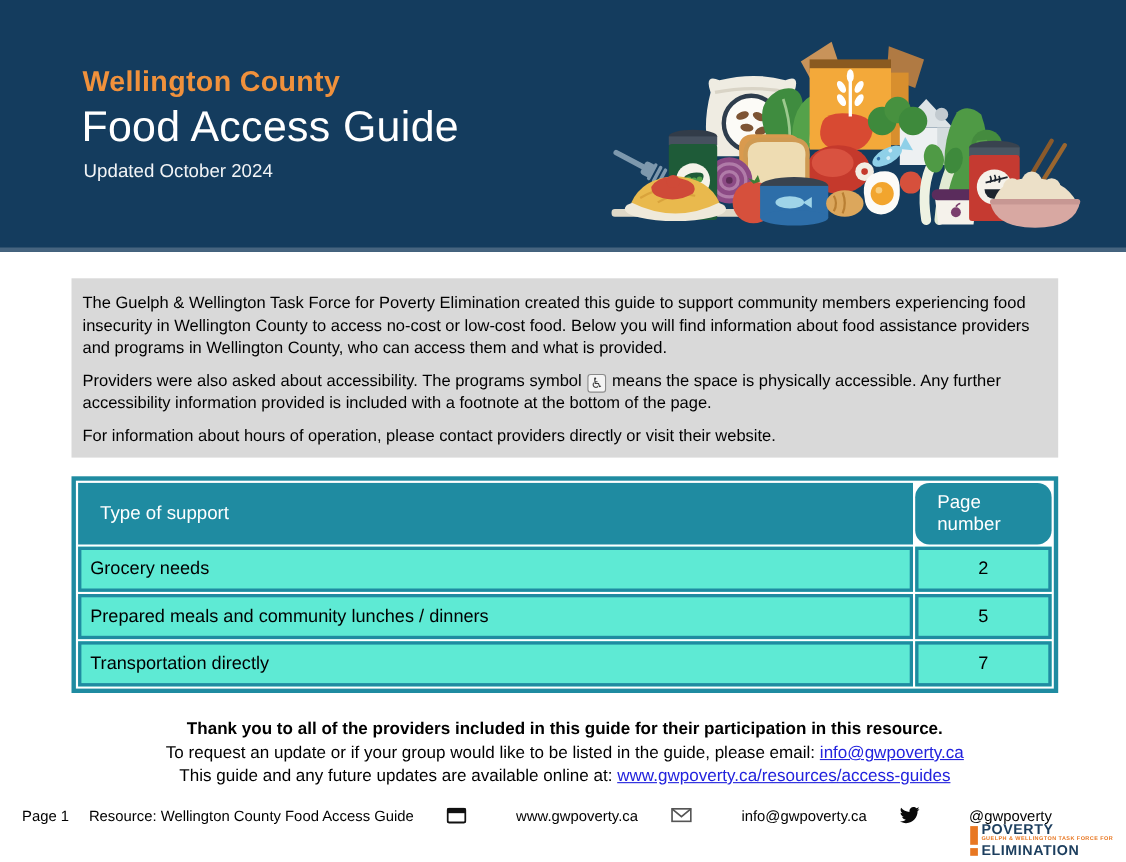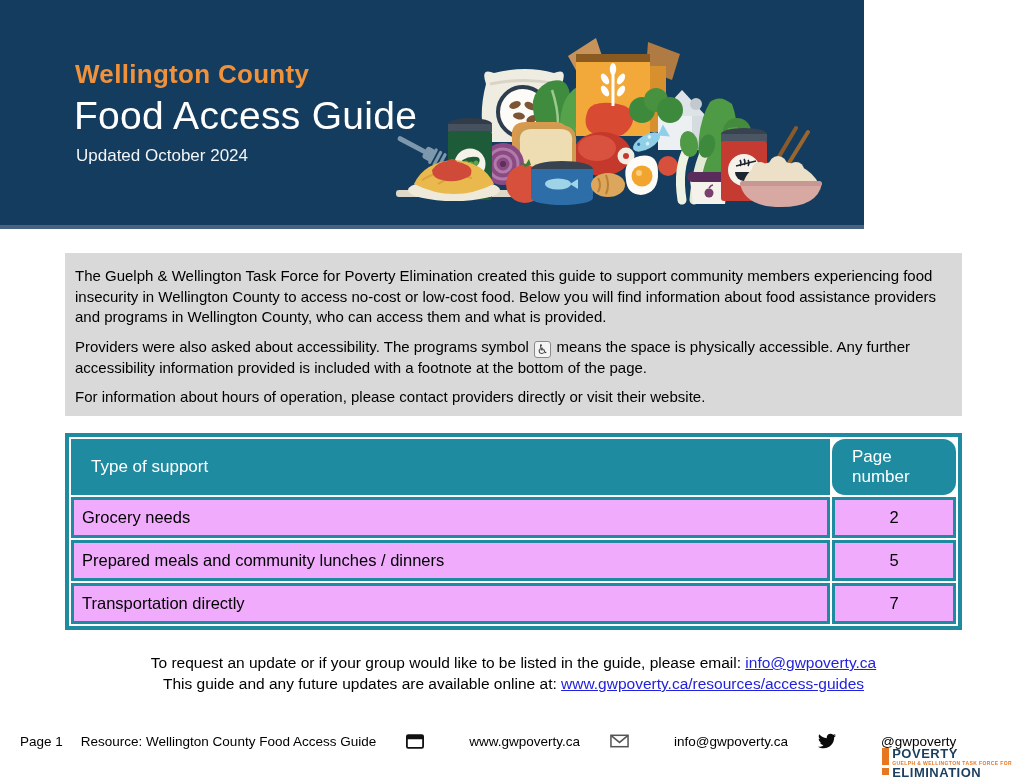--- a/index.html
+++ b/index.html
@@ -1,21 +1,21 @@
 <!DOCTYPE html>
 <html><head>
 <meta charset="utf-8">
 <style>
   * { box-sizing: border-box; margin: 0; padding: 0; }
   html,body { width:1024px; height:784px; background:#ffffff; overflow:hidden;
               font-family:"Liberation Sans","DejaVu Sans",sans-serif; color:#000; }
   .page { position:relative; width:1024px; height:784px; }
 
   
-  .banner { position:absolute; left:0; top:0; width:864px; height:229px;
+  .banner { position:absolute; left:0; top:0; width:1024px; height:229px;
             background:#143c5e; border-bottom:4px solid #46647f; }
   .banner-eyebrow { position:absolute; left:75px; top:59px; font-size:26px; font-weight:bold;
                     color:#f0913c; letter-spacing:0.3px; }
   .banner-title { position:absolute; left:74px; top:94px; font-size:39px; font-weight:normal;
                   color:#ffffff; letter-spacing:0.3px; }
   .banner-subtitle { position:absolute; left:76px; top:146px; font-size:17px; color:#f2f4f6; }
   .food-art { position:absolute; right:12px; top:32px; }
 
   
   .intro-box { position:absolute; left:65px; top:253px; width:897px; height:163px;
@@ -24,41 +24,41 @@
   .a11y-box { display:inline-block; border:1px solid #8a8a8a; border-radius:3px;
               background:#f4f4f4; color:#3a3a3a; font-size:13px; line-height:15px;
               padding:0 2px; margin:0 5px; vertical-align:-2px; }
 
   
   .toc-table { position:absolute; left:65px; top:433px; width:897px;
                border:4px solid #1f8ba1; border-collapse:separate; border-spacing:2px;
                background:#ffffff; }
   .toc-table th { background:#1f8ba1; color:#ffffff; font-weight:normal; font-size:17px;
                   text-align:left; padding:8px 20px; height:36px; }
-  .toc-table td { border:3px solid #1f8ba1; background:#f0abfc; font-size:16.5px;
+  .toc-table td { border:3px solid #1f8ba1; background:#5eead4; font-size:16.5px;
                   padding:8px 8px; height:37px; }
   .toc-table .col-page { width:124px;border-radius:13px; }
   .toc-table td.page-cell { text-align:center; }
 
   
   .thanks { position:absolute; left:65px; top:652px; width:897px; text-align:center;
             font-size:15.5px; line-height:21px; }
   .thanks .bold-line { font-weight:bold; margin-bottom:1px; }
   a.doc-link { color:#2222dd; text-decoration:underline; }
 
   
   .bottombar { position:absolute; left:20px; top:729px; width:900px; height:24px;
                display:flex; align-items:center; font-size:13.5px; white-space:nowrap; }
   .bottombar .resource { margin-left:18px; }
   .contact-group { display:flex; align-items:center; margin-left:30px;gap:36px; }
   .contact-group .cg-icon { display:inline-flex; margin-right:9px; }
   .bottombar .g-web { margin-left:30px; }
 
   
-  .logo { position:absolute; right:12px; top:748px; display:flex; align-items:flex-start; }
+  .logo { position:absolute; right:12px; top:748px; display:flex; align-items:flex-end; }
   .excl { display:flex; flex-direction:column; align-items:center; justify-content:flex-end;
           margin-right:3px; padding-bottom:1px; }
   .excl-bar { width:7px; height:17px; background:#e87722; }
   .excl-dot { width:7px; height:7px; background:#e87722; margin-top:3px; }
   .logo-text { display:flex; flex-direction:column; justify-content:center; }
   .logo-main { font-size:13px; font-weight:bold; color:#1c3e5e; line-height:12px; letter-spacing:0.5px; }
   .logo-mid  { font-size:5px; font-weight:bold; color:#e87722; line-height:7px; letter-spacing:0.4px; }
 </style>
 </head>
 <body>
@@ -231,20 +231,21 @@
         <td class="page-cell">5</td>
       </tr>
       <tr>
         <td>Transportation directly</td>
         <td class="page-cell">7</td>
       </tr>
     </tbody>
   </table>
 
   <div class="thanks">
+    <div class="bold-line">Thank you to all of the providers included in this guide for their participation in this resource.</div>
     <div><span>To request an update or if your group would like to be listed in the guide, please email: </span><a class="doc-link" href="#">info@gwpoverty.ca</a></div>
     <div><span>This guide and any future updates are available online at: </span><a class="doc-link" href="#">www.gwpoverty.ca/resources/access-guides</a></div>
   </div>
 
   <div class="bottombar">
     <span>Page 1</span>
     <span class="resource">Resource: Wellington County Food Access Guide</span>
 
     <span class="contact-group g-web">
       <span class="cg-icon">

